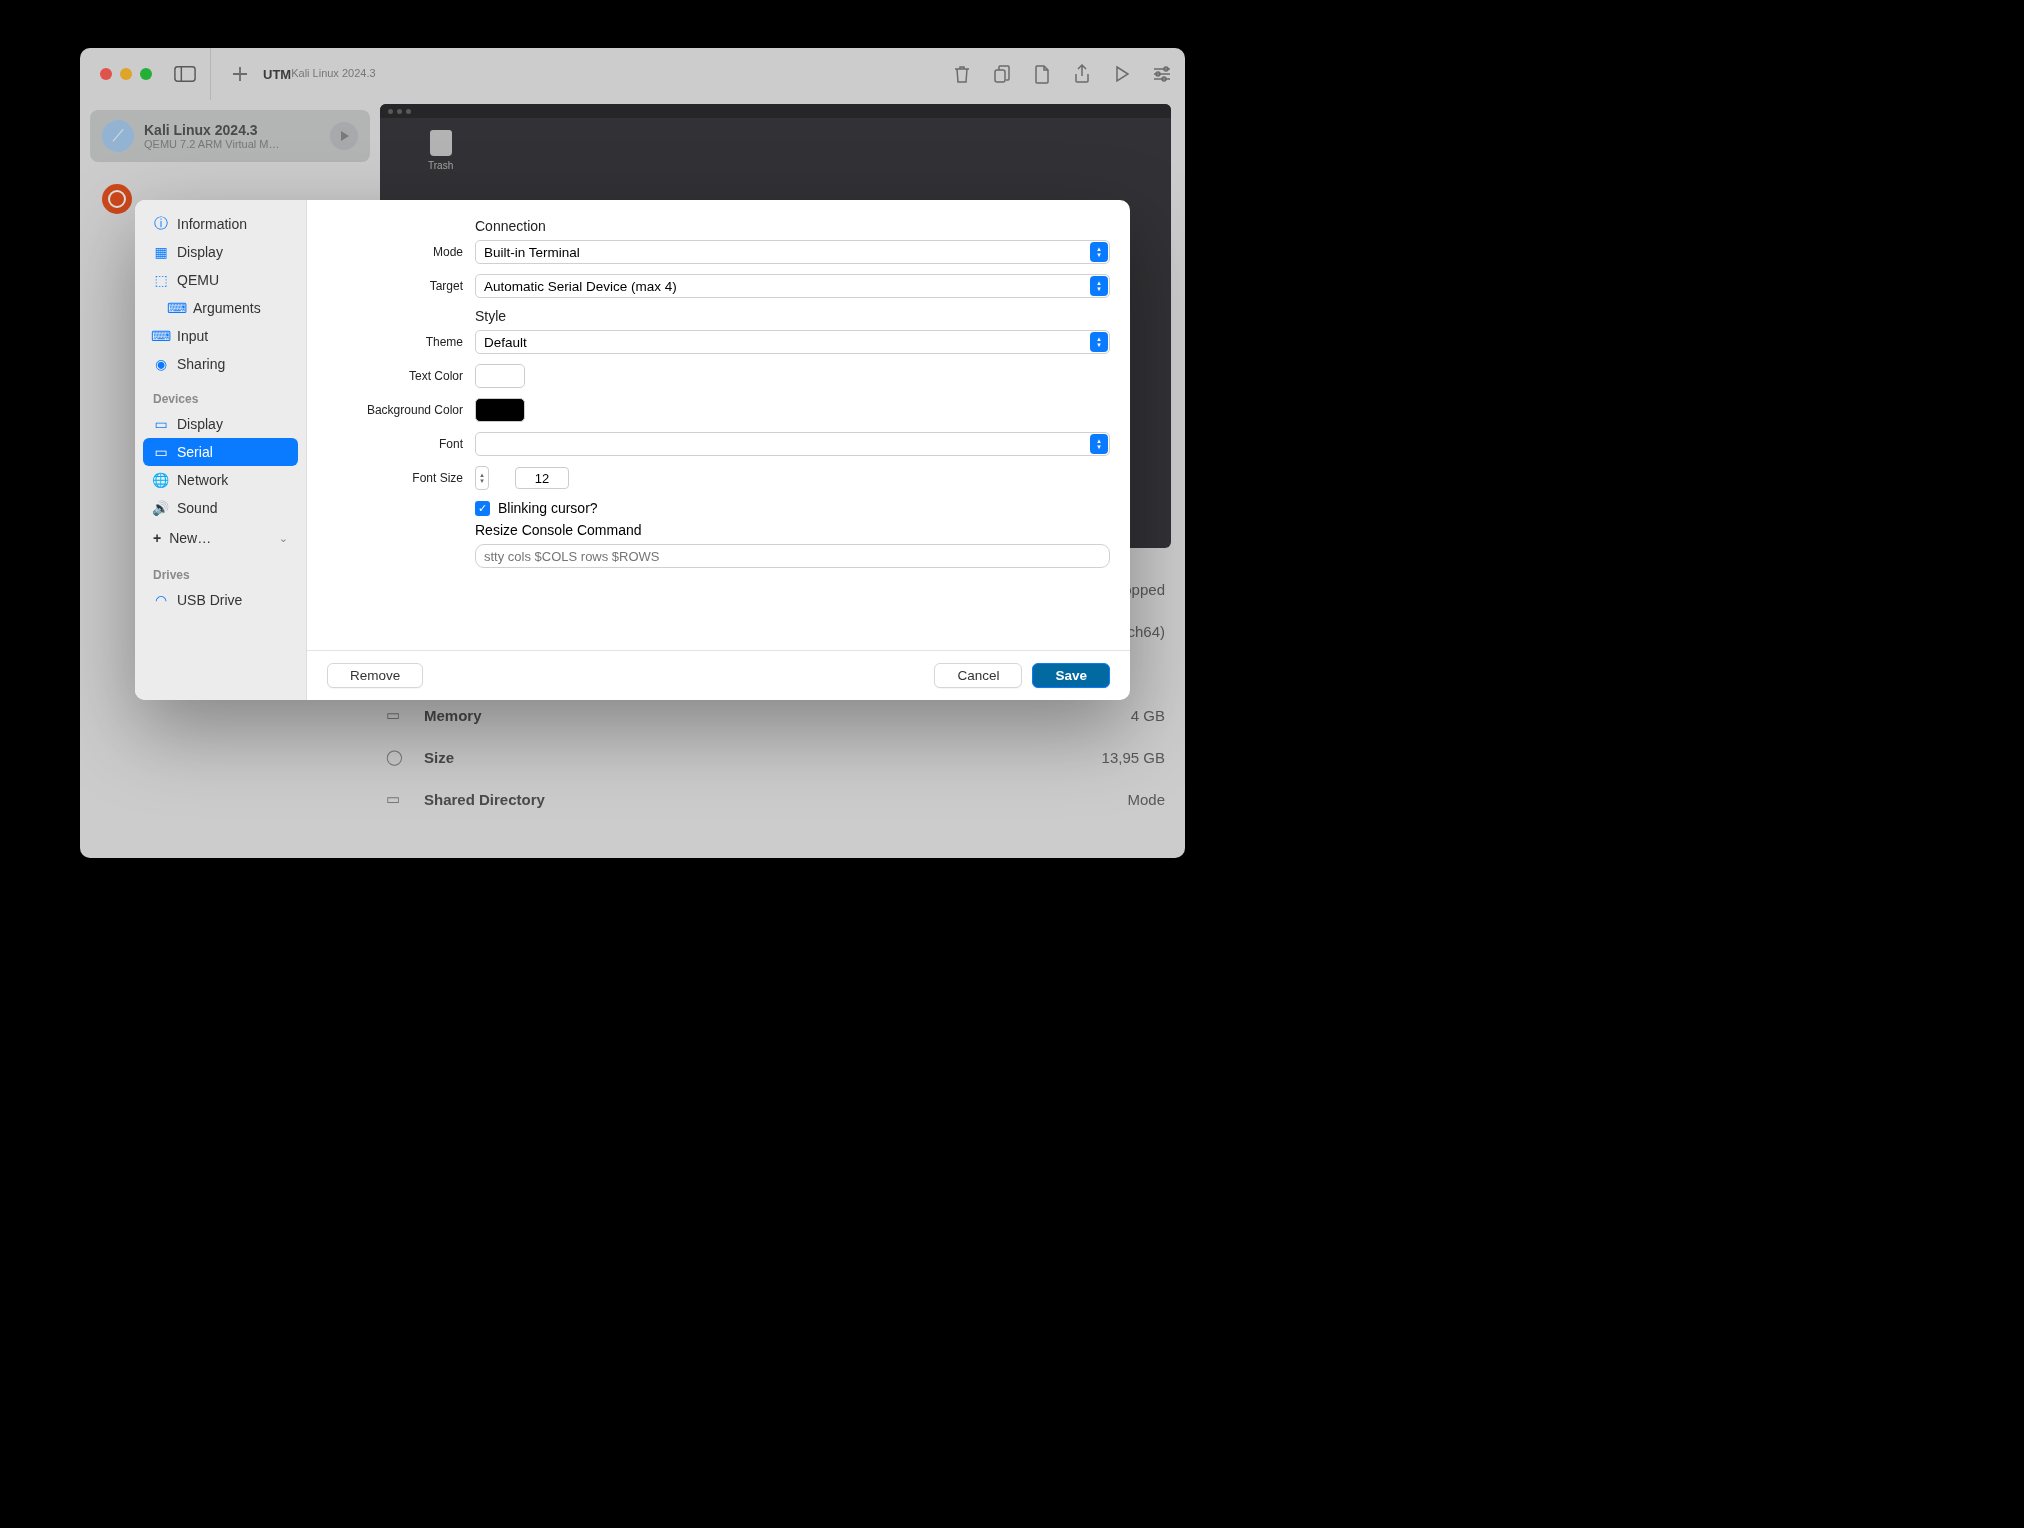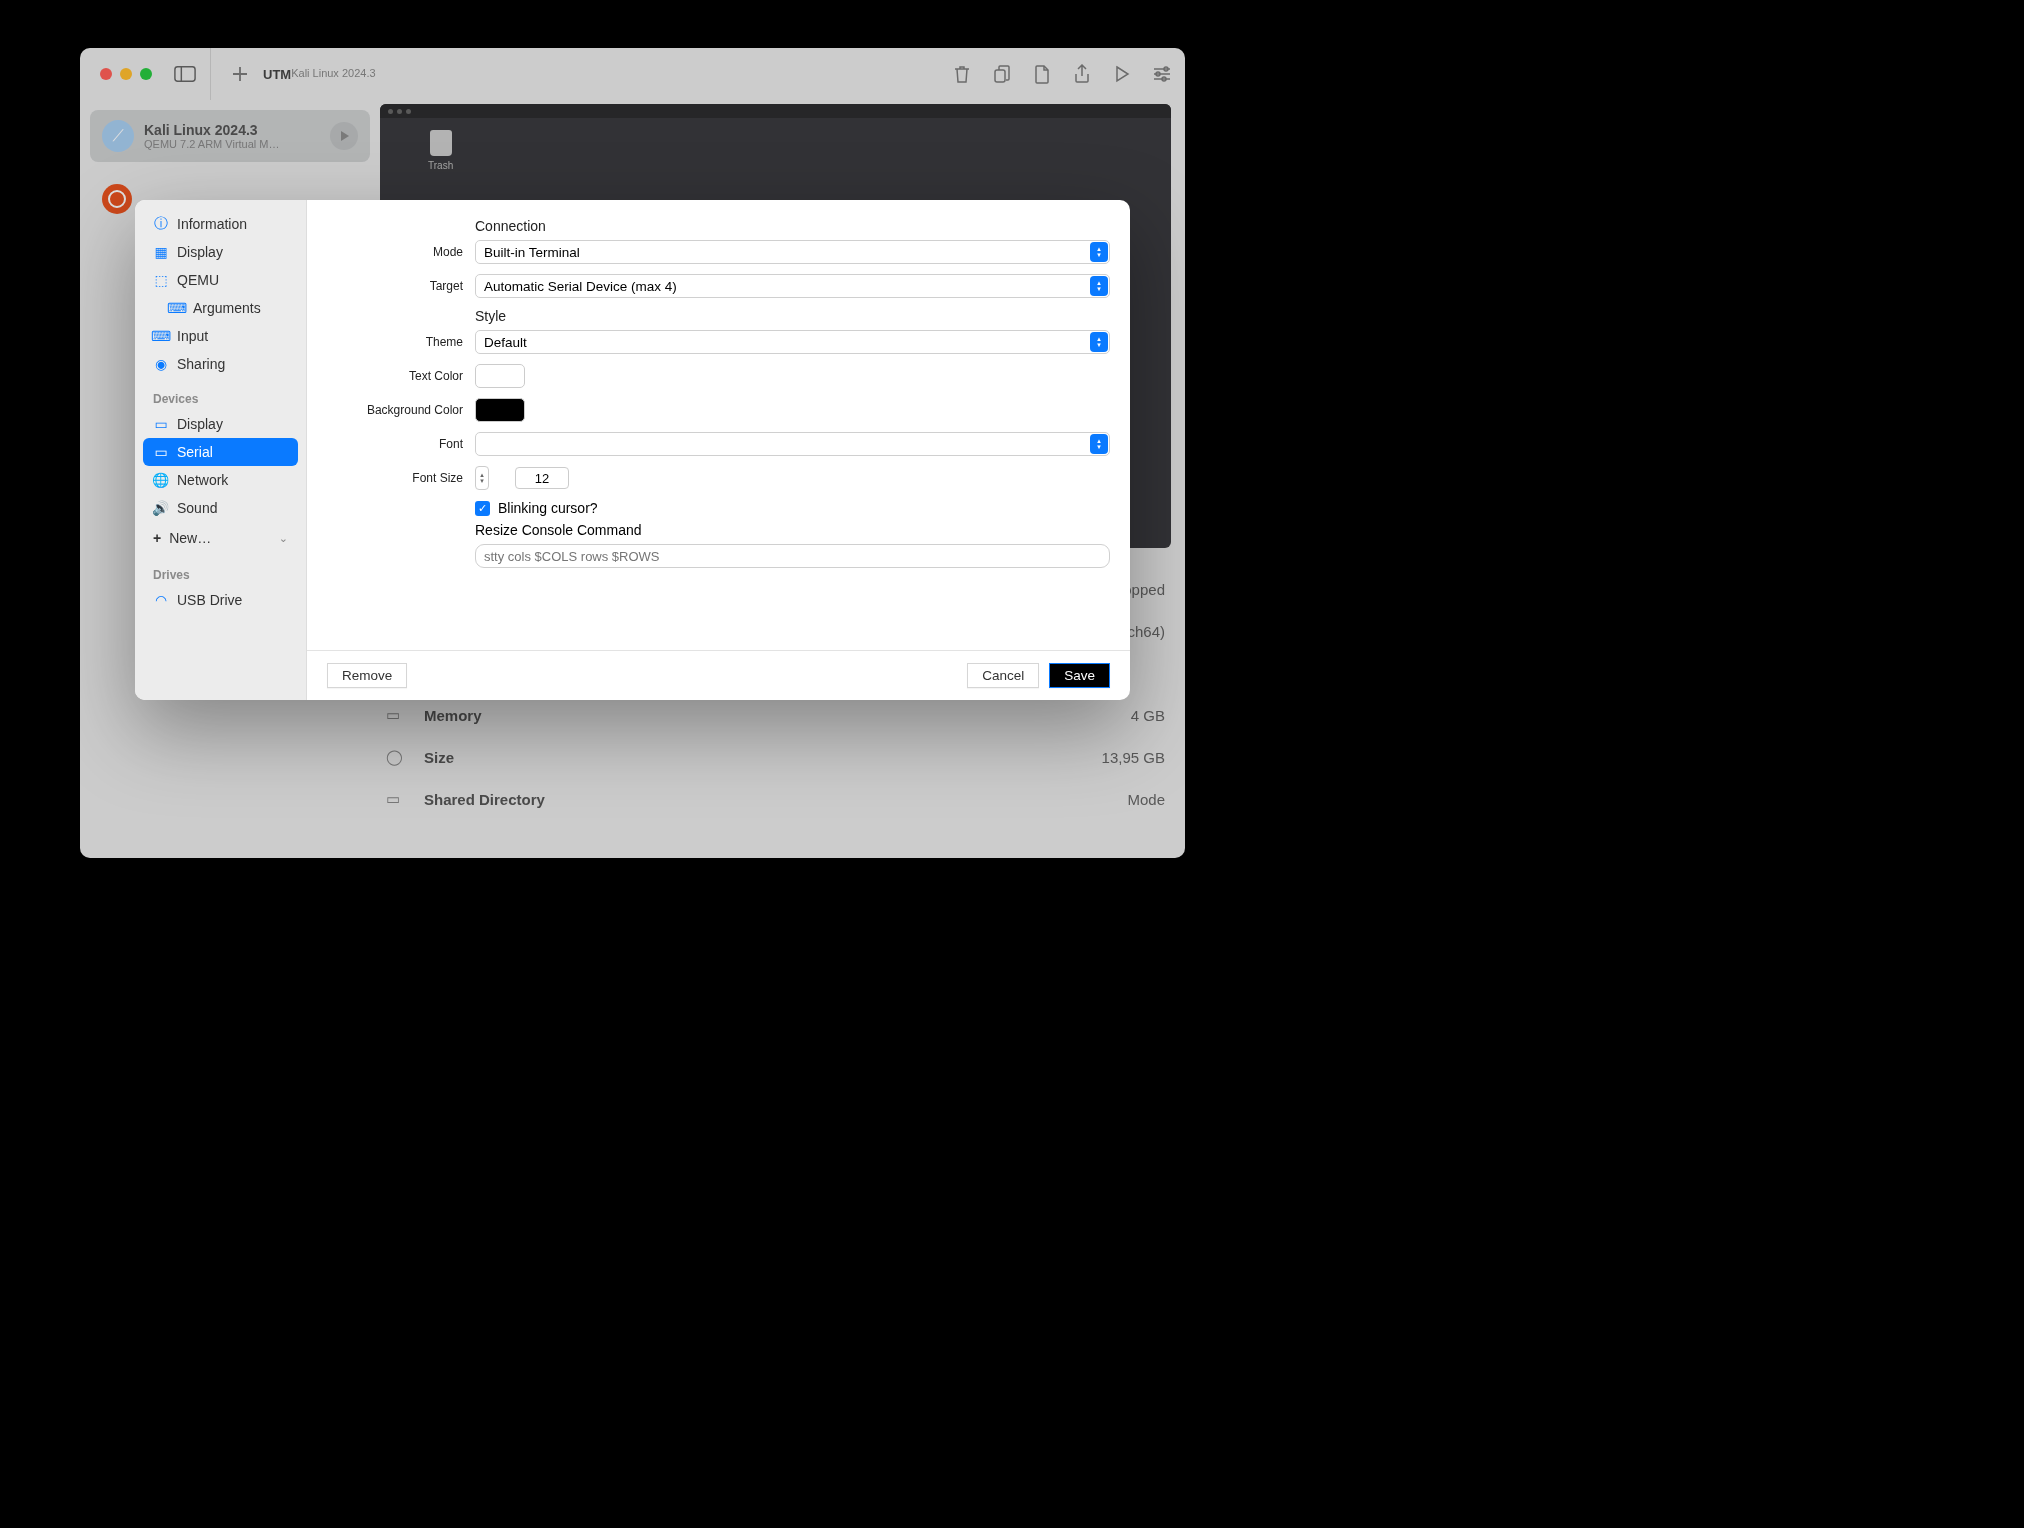--- a/index.html
+++ b/index.html
@@ -74,22 +74,22 @@
 .num .step::before { content: "▴"; line-height: 6px; }
 .num .step::after { content: "▾"; line-height: 6px; }
 .num input { width: 54px; margin-left: 26px; height: 22px; border: 1px solid #ccc; border-radius: 4px; text-align: center; font-size: 13px; }
 .chkrow { display: flex; align-items: center; gap: 8px; margin-left: 150px; margin-bottom: 6px; font-size: 14px; }
 .chk { width: 15px; height: 15px; background: #0a7aff; border-radius: 3px; display: flex; align-items: center; justify-content: center; color: #fff; font-size: 11px; }
 .subh { margin-left: 150px; font-size: 14px; margin-bottom: 6px; }
 .txtinp { margin-left: 150px; }
 .txtinp input { width: 100%; height: 24px; border: 1px solid #d0d0d0; border-radius: 9px; padding: 0 8px; font-size: 13px; color: #999; }
 
 .footer { height: 50px; border-top: 1px solid #e3e3e3; display: flex; align-items: center; padding: 0 20px; gap: 10px; }
-.btn { padding: 4px 14px; font-size: 13.5px; border: 1px solid #d6d6d6; border-radius: 0; background: #fff; color: #333; box-shadow: 0 1px 1px rgba(0,0,0,0.04); }
-.btn.pri { background: #000000; border-color: #0a7aff; color: #fff; }
+.btn { padding: 4px 22px; font-size: 13.5px; border: 1px solid #d6d6d6; border-radius: 6px; background: #fff; color: #333; box-shadow: 0 1px 1px rgba(0,0,0,0.04); }
+.btn.pri { background: #0369a1; border-color: #0a7aff; color: #fff; font-weight: bold; }
 .footer .sp { flex: 1; }
 </style>
 </head>
 <body>
 
 <div class="window">
   <div class="toolbar">
     <div class="traffic">
       <div class="tl red"></div>
       <div class="tl yel"></div>

